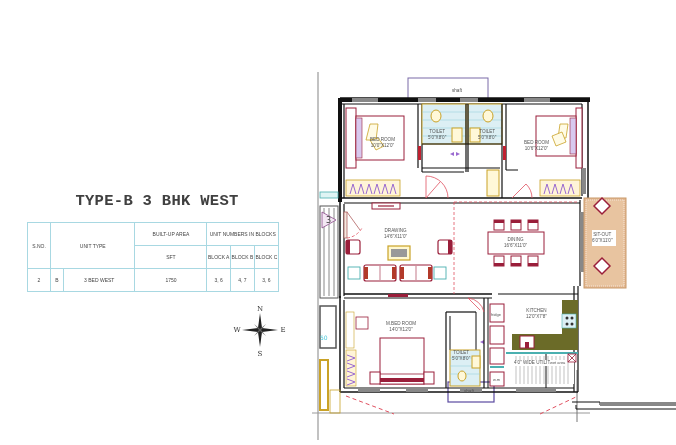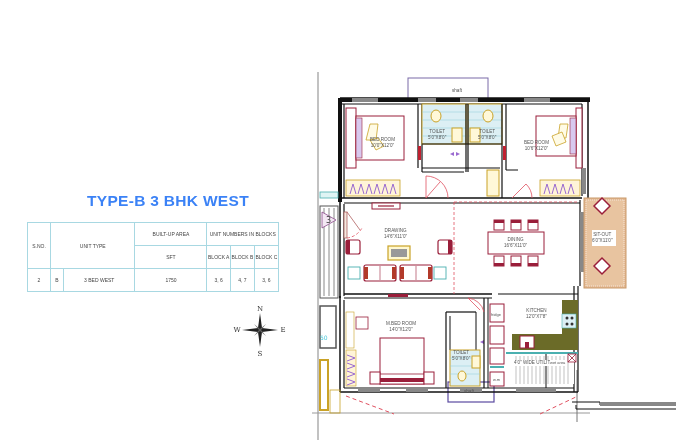--- a/index.html
+++ b/index.html
@@ -1,17 +1,17 @@
 <!DOCTYPE html>
 <html><head>
   <meta charset="utf-8">
   <style>
     html, body { margin: 0; padding: 0; background: #ffffff; }
     body { width: 676px; height: 445px; position: relative; overflow: hidden; font-family: "Liberation Sans", sans-serif; }
-    .title { position: absolute; left: 15px; top: 192px; width: 306px; text-align: center; color: #3b82f6; font-weight: bold; font-size: 15.5px; letter-spacing: 0.3px; font-family: Liberation Sans, sans-serif; }
+    .title { position: absolute; left: 4px; top: 192px; width: 306px; text-align: center; color: #404040; font-weight: bold; font-size: 15.5px; letter-spacing: 0.3px; font-family: Liberation Mono, monospace; }
     table.units { position: absolute; left: 27px; top: 222px; width: 252px; border-collapse: collapse; font-size: 5px; color: #444; }
     table.units td { border: 1px solid #a8d8e2; text-align: center; padding: 0; height: 12px; }
     table.units td.tall { height: 22px; }
     .compass { position: absolute; left: 230px; top: 300px; width: 60px; height: 60px; }
     .plan { position: absolute; left: 300px; top: 60px; width: 376px; height: 385px; }
     .lbl { position: absolute; font-size: 4.6px; color: #555; text-align: center; line-height: 5.5px; white-space: nowrap; }
   </style>
 </head>
 <body>
 

